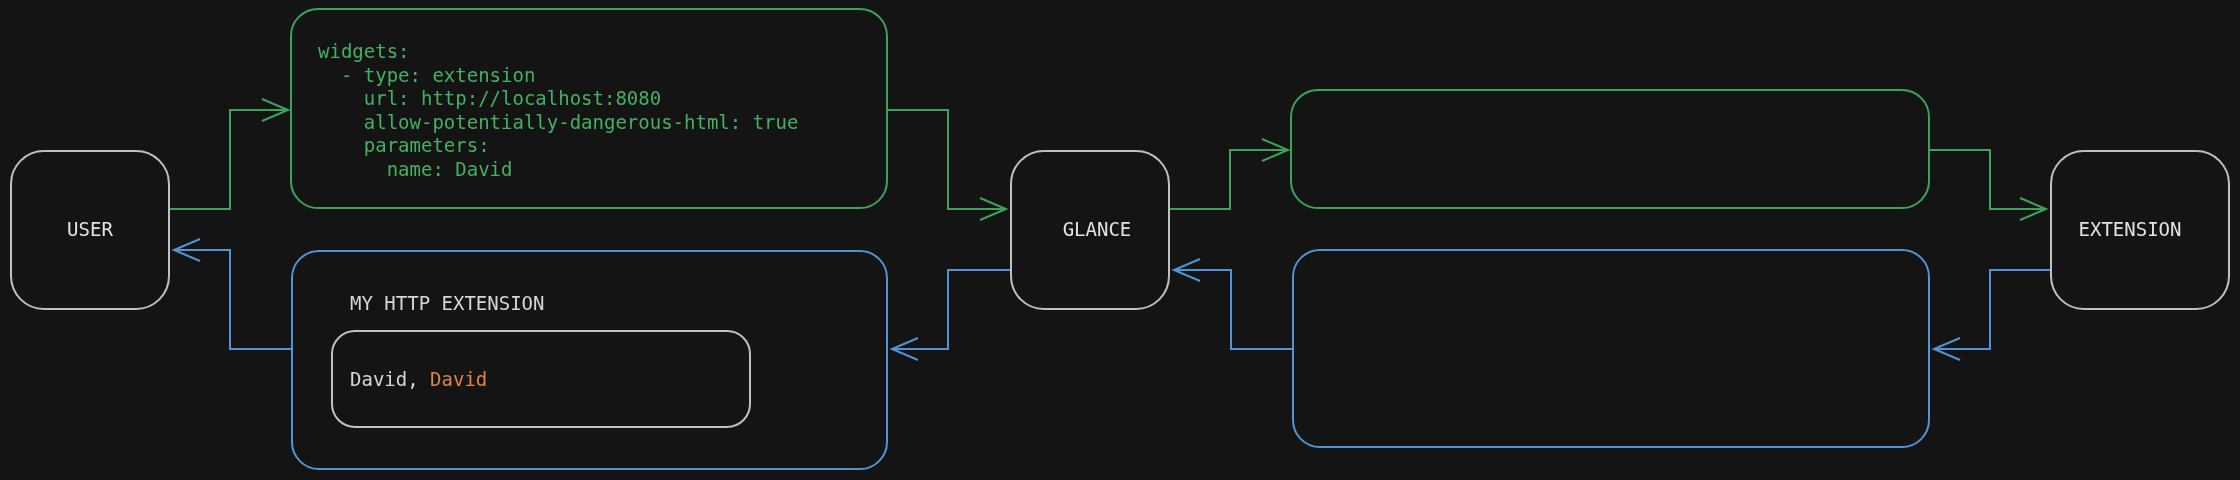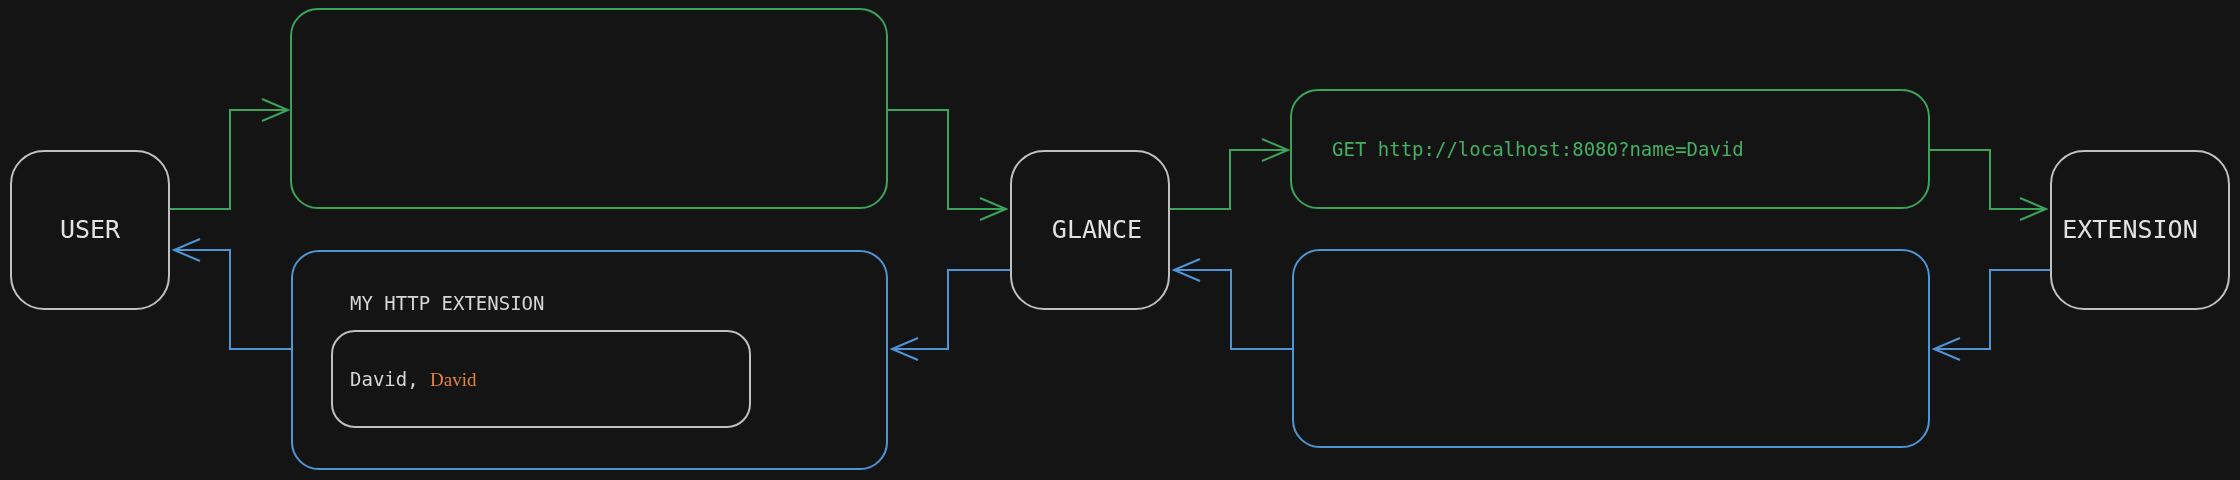--- a/index.html
+++ b/index.html
@@ -34,38 +34,38 @@
     border-radius: 28px;
     box-sizing: border-box;
     background: transparent;
   }
   .node { border-radius: 34px; }
   .box-green { border-color: var(--request-green, #3ca35a); }
   .box-blue  { border-color: var(--response-blue, #4f95d6); }
 
   .label {
     position: absolute;
-    font-size: 25px;
+    font-size: 19px;
     line-height: 23px;
     color: var(--text-light, #e2e2e2);
     text-align: center;
     white-space: pre;
   }
   .code {
     position: absolute;
     margin: 0;
     font-family: inherit;
     font-size: 19px;
     line-height: 23.5px;
     white-space: pre;
   }
   .code-green { color: var(--request-green-text, #43b062); }
   .code-blue  { color: var(--response-blue-text, #5a9cda); }
   .text-gray  { color: var(--text-gray, #d6d6d6); }
-  .text-orange { color: var(--accent-orange, #e08440); font-family: Liberation Serif, serif; }
+  .text-orange { color: var(--accent-orange, #e08440); }
 </style>
 </head>
 <body>
 
 <div class="canvas">
 
   <svg class="wires" width="2240" height="480" viewBox="0 0 2240 480">
 
     <path class="wire wire-request" d="M 170 209 H 230 V 110 H 286"></path>
     <polyline class="wire wire-request" points="262,99 288,110 262,121"></polyline>
@@ -95,23 +95,28 @@
   <div class="box node" style="left:10px; top:150px; width:160px; height:160px;"></div>
   <div class="label" style="left:10px; top:218px; width:160px;">USER</div>
 
   <div class="box node" style="left:1010px; top:150px; width:160px; height:160px;"></div>
   <div class="label" style="left:1010px; top:218px; width:174px;">GLANCE</div>
 
   <div class="box node" style="left:2050px; top:150px; width:180px; height:160px;"></div>
   <div class="label" style="left:2050px; top:218px; width:160px;">EXTENSION</div>
 
   <div class="box box-green" style="left:290px; top:8px; width:598px; height:201px;"></div>
+  <pre class="code code-green" style="left:318px; top:40px;">widgets:
+  - type: extension
+    url: http://localhost:8080
+    allow-potentially-dangerous-html: true
+    parameters:
+      name: David</pre>
 
   <div class="box box-green" style="left:1290px; top:89px; width:640px; height:120px;"></div>
-  <pre class="code code-green" style="left:1332px; top:138px;">GET http://localhost:8080?name=David</pre>
 
   <div class="box box-blue" style="left:1292px; top:249px; width:638px; height:199px;"></div>
 
   <div class="box box-blue" style="left:291px; top:250px; width:597px; height:220px;"></div>
   <pre class="code text-gray" style="left:350px; top:292px;">MY HTTP EXTENSION</pre>
   <div class="box" style="left:331px; top:330px; width:420px; height:98px; border-radius:24px;"></div>
   <pre class="code text-gray" style="left:350px; top:368px;"><span>David, </span><span class="text-orange">David</span></pre>
 
 </div>
 

